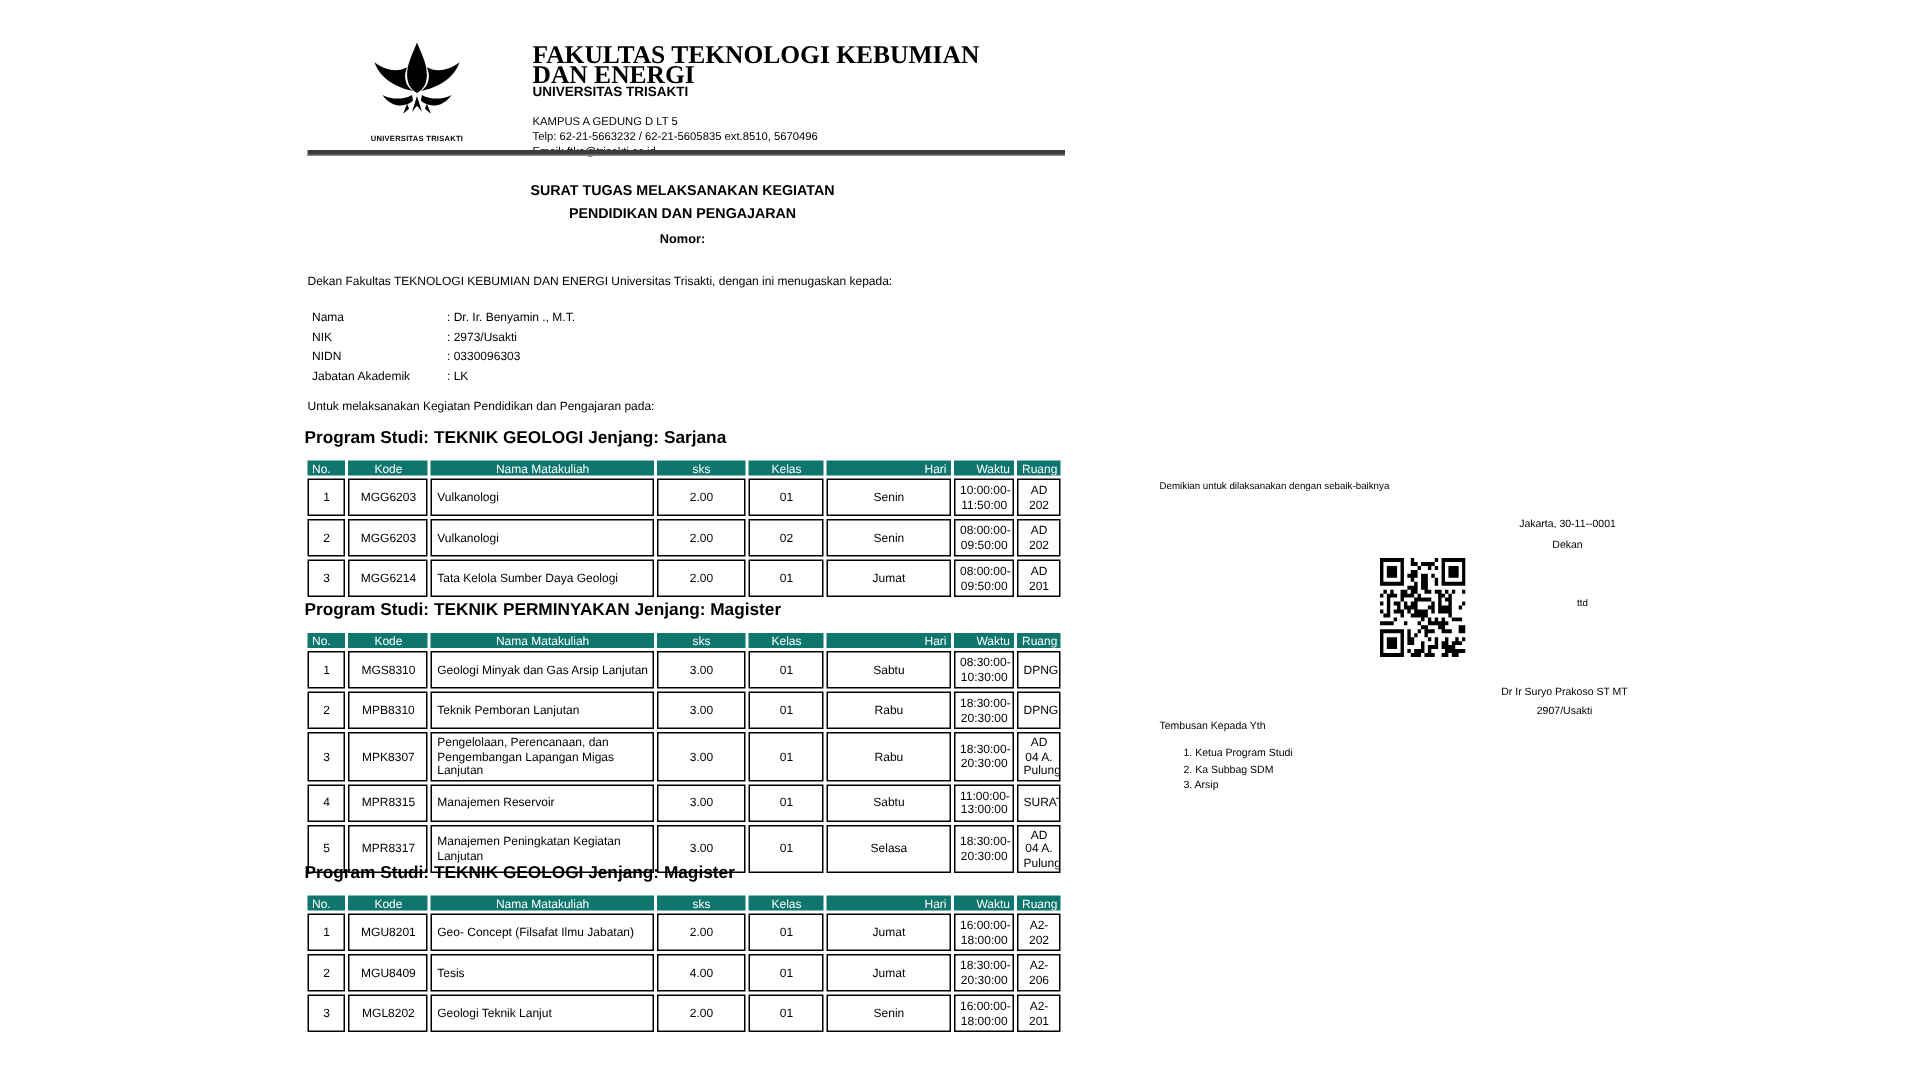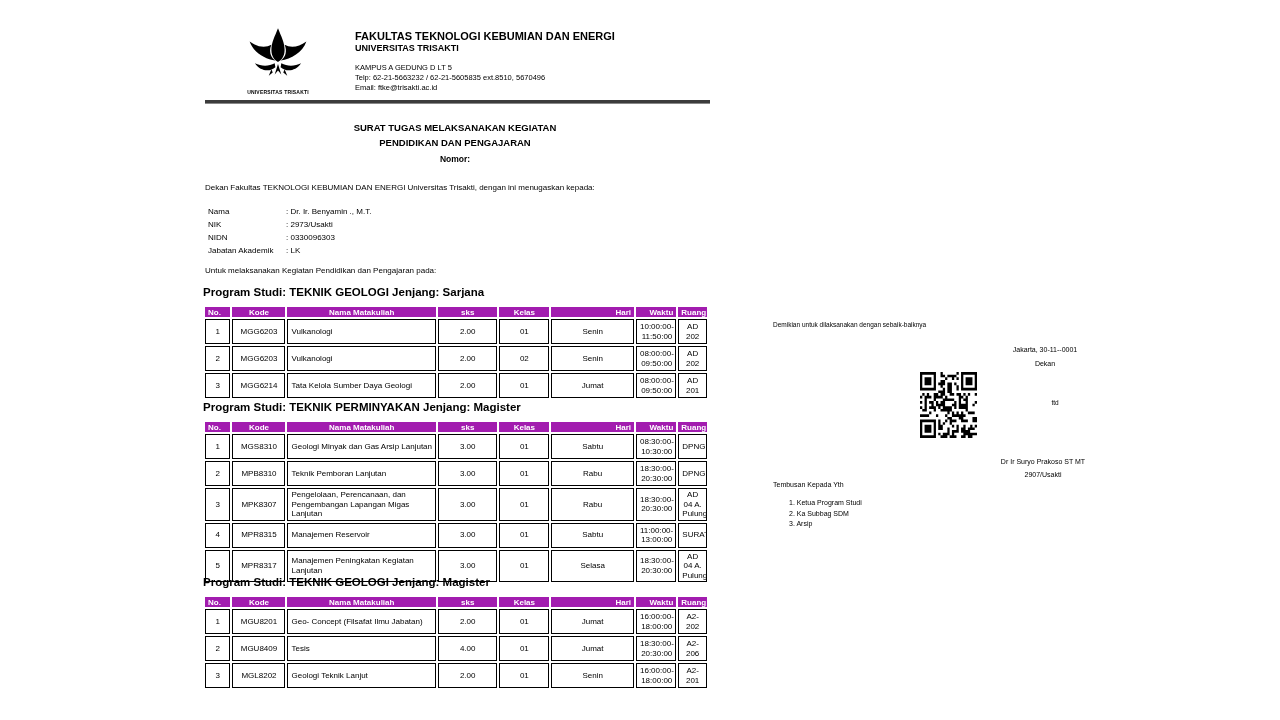--- a/index.html
+++ b/index.html
@@ -4,51 +4,51 @@
 <style>
   html,body{margin:0;padding:0;background:#fff;}
   .page{position:relative;width:1280px;height:720px;background:#fff;overflow:hidden;
         font-family:"Liberation Sans",sans-serif;color:#000;}
   .abs{position:absolute;}
 
   
   .logo-wrap{left:242px;top:28px;width:72px;text-align:center;}
   .logo-caption{font-size:5px;font-weight:bold;letter-spacing:.2px;margin-top:1px;}
   .lh-text{left:355px;top:30px;width:330px;}
-  .lh-faculty{font-size:11px;font-weight:bold;line-height:13px;}
+  .lh-faculty{font-size:17px;font-weight:bold;line-height:13px;font-family:Liberation Serif, serif;}
   .lh-univ{font-size:9px;font-weight:bold;line-height:11px;}
   .lh-contact{margin-top:9px;font-size:7.5px;line-height:10px;}
   .rule{left:205px;top:100px;width:505px;height:3px;background:#3c3c3c;border-bottom:1px solid #888;}
 
   
   .title-block{left:205px;top:120px;width:500px;text-align:center;}
   .title-line{font-size:9.5px;font-weight:bold;line-height:15px;}
   .nomor{font-size:8.5px;font-weight:bold;margin-top:4px;}
 
   .intro{left:205px;top:183px;width:510px;font-size:8px;}
   .recipient{left:208px;top:205px;font-size:8px;line-height:13px;}
-  .rec-row{display:flex;}
+  .rec-row{display:flex;gap:12px;}
   .rec-label{width:78px;}
   .assign-intro{left:205px;top:266px;width:510px;font-size:8px;}
 
   
   .section{left:203px;width:512px;}
   .section-heading{font-size:11.5px;font-weight:bold;margin-bottom:7px;}
   table.courses{border-collapse:separate;border-spacing:2px;table-layout:fixed;width:506px;}
-  table.courses th{background:#a21caf;color:#fff;font-size:8px;font-weight:bold;
+  table.courses th{background:#0f766e;color:#fff;font-size:8px;font-weight:normal;
     height:10px;padding:0 3px;overflow:hidden;}
   table.courses td{border:1px solid #000;font-size:8px;line-height:9.5px;height:21px;
     padding:1px 3px;vertical-align:middle;overflow:hidden;}
   .c0{width:24px;} .c1{width:50px;} .c2{width:140px;} .c3{width:56px;}
   .c4{width:47px;} .c5{width:78px;} .c6{width:38px;} .c7{width:27px;}
   th.c0{text-align:left;} th.c1,th.c2,th.c3,th.c4,th.c7{text-align:center;}
   th.c5,th.c6{text-align:right;}
   td.c0,td.c1,td.c3,td.c4,td.c5,td.c7{text-align:center;}
   td.c2{text-align:left;}
-  td.c6{text-align:right;white-space:pre-line;padding:1px 1px;}
+  td.c6{text-align:center;white-space:pre-line;padding:1px 1px;}
   td.c7{white-space:pre-line;padding:1px 1px;}
 
   
   .remark{left:773px;top:321px;font-size:6.5px;}
   .date-block{left:990px;top:343px;width:110px;text-align:center;font-size:7px;line-height:14px;}
   .qr{left:920px;top:372px;width:57px;height:66px;}
   .ttd{left:1000px;top:399px;width:110px;text-align:center;font-size:6.5px;}
   .signer{left:977px;top:455px;width:132px;text-align:center;font-size:7px;line-height:13px;}
   .tembusan-h{left:773px;top:481px;font-size:7px;}
   .tembusan-list{left:789px;top:498px;font-size:7px;line-height:10.5px;}

